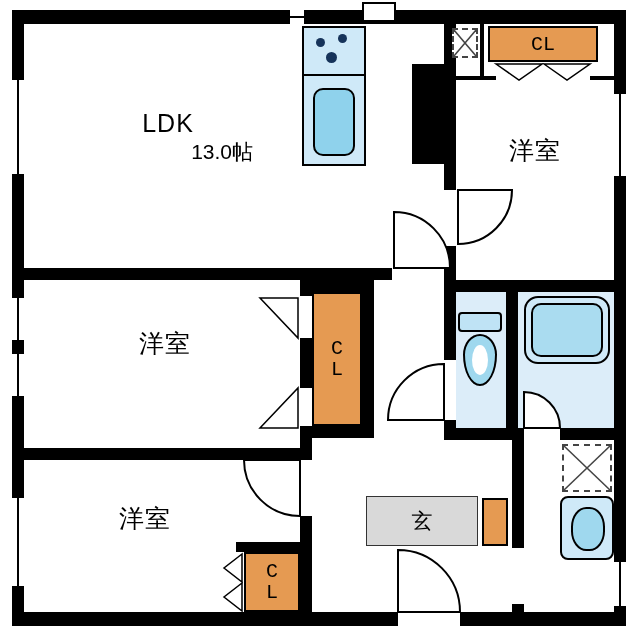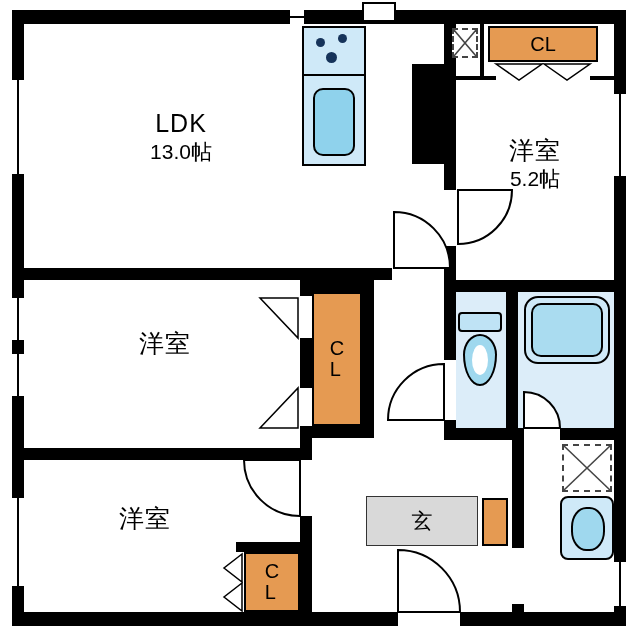--- a/index.html
+++ b/index.html
@@ -3,24 +3,24 @@
 <meta charset="utf-8">
 <style>
   html,body{margin:0;padding:0;background:#fff;}
   #plan{position:relative;width:638px;height:638px;background:#fff;overflow:hidden;
         font-family:"Liberation Sans",sans-serif;color:#000;}
   .abs{position:absolute;box-sizing:border-box;}
   .w{position:absolute;background:#000;}
   .floor{position:absolute;}
   .label{position:absolute;text-align:center;line-height:1.25;}
   .rname{font-size:25px;letter-spacing:1px;}
-  .rarea{font-size:21px;}
+  .rarea{font-size:21px;text-align:right;}
   .cl-box{position:absolute;background:#e59a52;border:2px solid #000;box-sizing:border-box;
           display:flex;align-items:center;justify-content:center;font-size:20px;}
-  .stack{white-space:pre-line;line-height:1.05;text-align:left;}
+  .stack{white-space:pre-line;line-height:1.05;text-align:left;font-family:Liberation Mono, monospace;}
   .win-v{position:absolute;background:#fff;border-top:2px solid #000;border-bottom:2px solid #000;box-sizing:border-box;}
   .win-v::after{content:"";position:absolute;left:50%;margin-left:-1px;top:0;bottom:0;width:2px;background:#000;}
   .win-h{position:absolute;background:#fff;border-left:2px solid #000;border-right:2px solid #000;box-sizing:border-box;}
   .win-h::after{content:"";position:absolute;top:50%;margin-top:-1px;left:0;right:0;height:2px;background:#000;}
   .vent{position:absolute;background:#fff;border:2px solid #000;box-sizing:border-box;}
   .xbox{position:absolute;background:#fff;border:2px dashed #444;box-sizing:border-box;}
   svg.abs{overflow:visible;}
   .door path{fill:#fff;stroke:#000;stroke-width:2;}
   .fold path{fill:#fff;stroke:#000;stroke-width:1.5;}
   .tri path{fill:#fff;stroke:#000;stroke-width:1.5;}
@@ -159,27 +159,26 @@
   </div>
   <div class="cl-box" style="left:312px;top:292px;width:50px;height:134px;">
     <span class="stack">C
 L</span>
   </div>
   <div class="cl-box" style="left:244px;top:552px;width:56px;height:60px;">
     <span class="stack">C
 L</span>
   </div>
 
-  <div class="label" style="left:96px;top:108px;width:170px;">
+  <div class="label" style="left:83px;top:108px;width:170px;">
     <div class="rname">LDK</div>
     <div class="rarea">13.0帖</div>
   </div>
   <div class="label" style="left:460px;top:135px;width:150px;">
     <div class="rname">洋室</div>
-    <div class="rarea">5.2帖</div>
   </div>
   <div class="label" style="left:90px;top:328px;width:150px;">
     <div class="rname">洋室</div>
   </div>
   <div class="label" style="left:70px;top:503px;width:150px;">
     <div class="rname">洋室</div>
   </div>
 
 </div>
 

